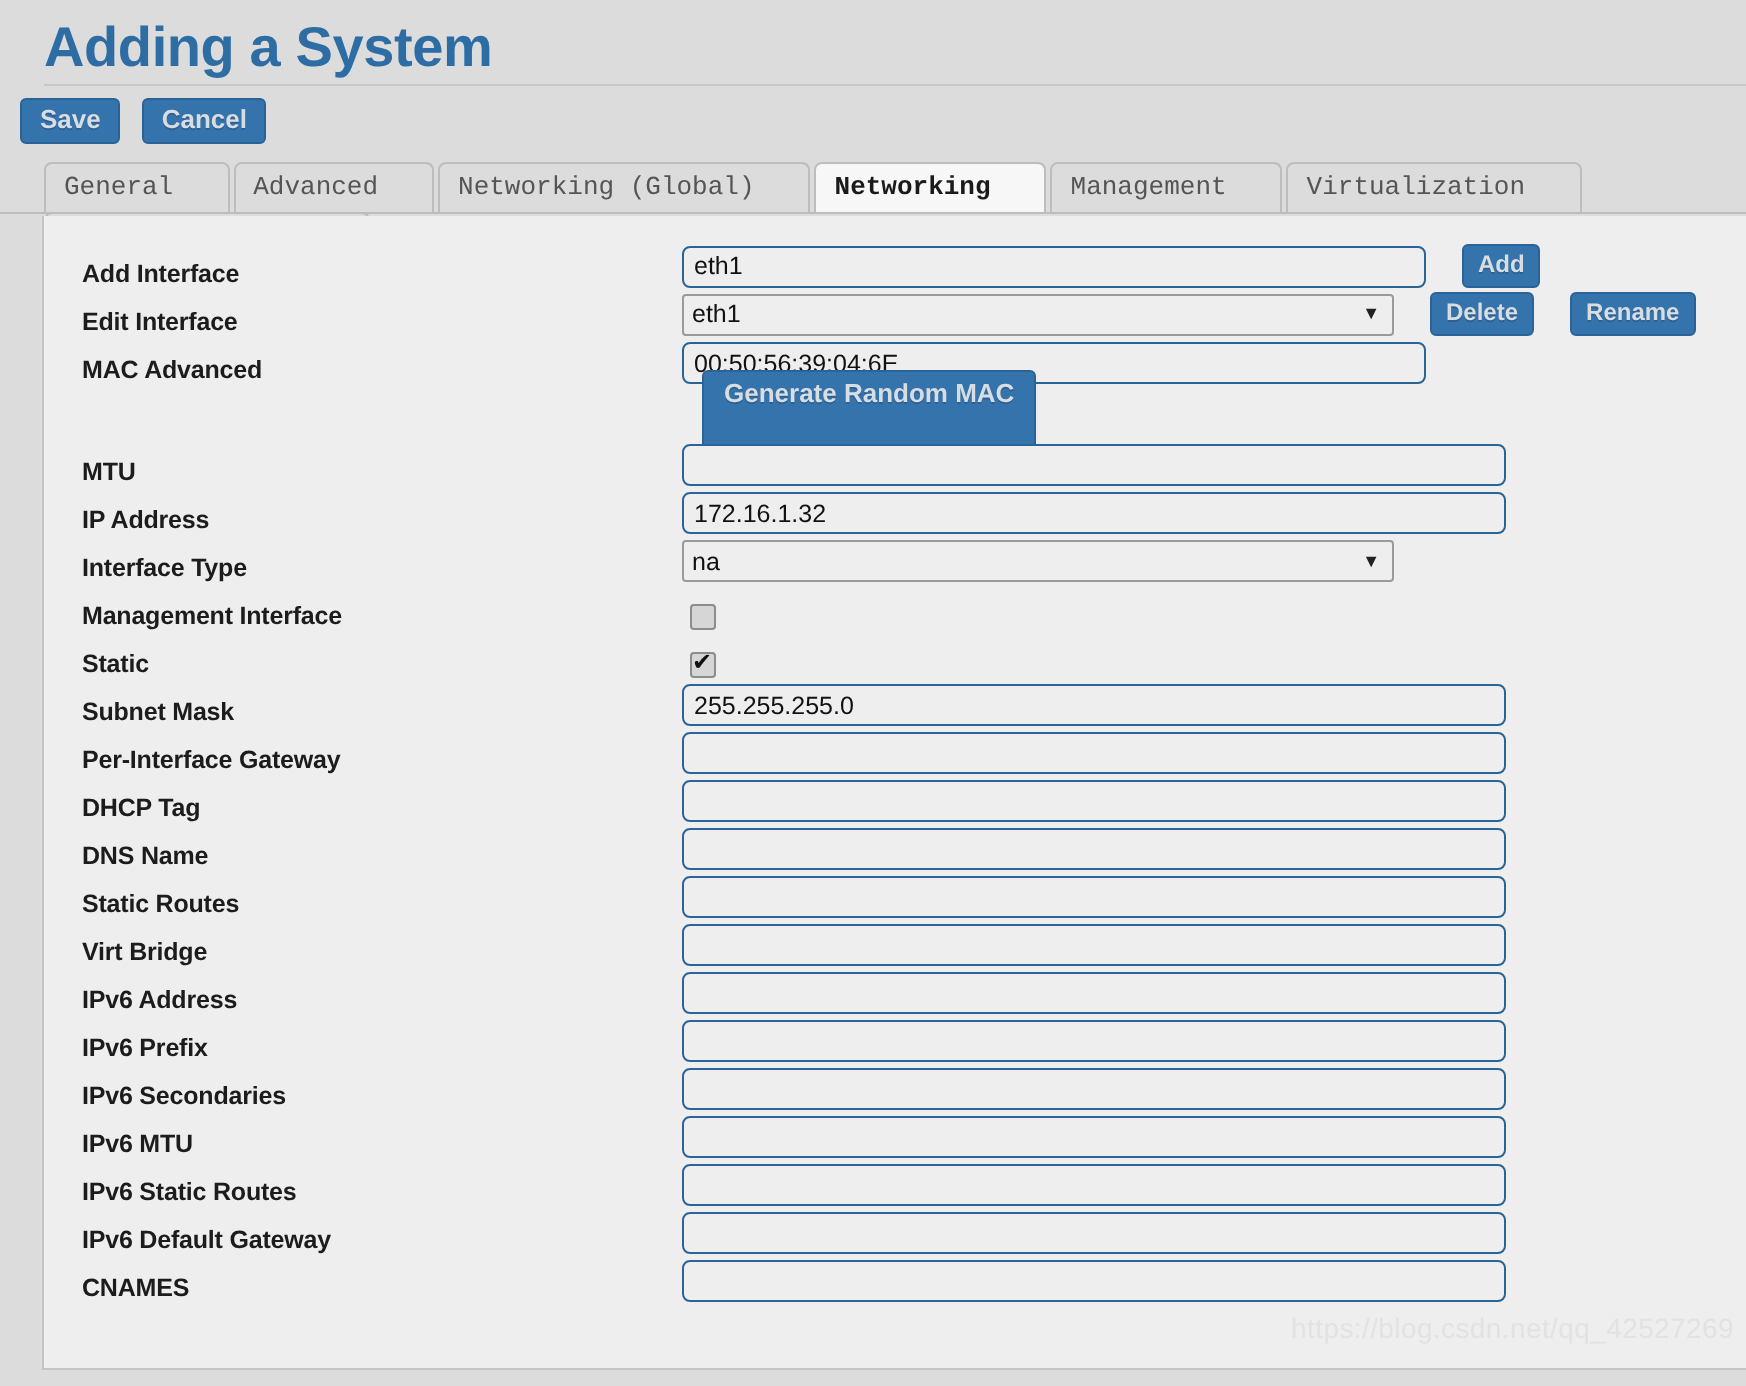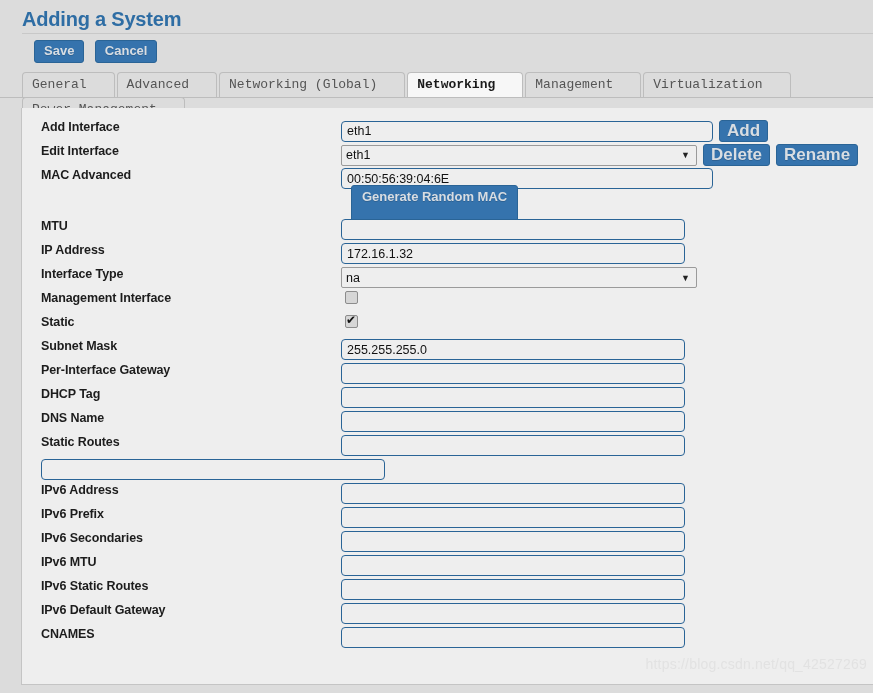--- a/index.html
+++ b/index.html
@@ -10,34 +10,34 @@
   body {
     width: 873px;
     height: 693px;
     font-family: "Liberation Sans", sans-serif;
     overflow: hidden;
     position: relative;
   }
 
   .page-title {
     color: #2e6da4;
-    font-size: 20px;
+    font-size: 28px;
     font-weight: bold;
     padding: 8px 0 2px 22px;
     letter-spacing: -0.2px;
   }
 
   .title-rule {
     border-bottom: 1px solid #c8c8c8;
     margin: 0 0 0 22px;
     height: 0;
   }
 
   .btn-bar {
-    padding: 6px 0 6px 34px;
+    padding: 6px 0 6px 10px;
   }
 
   .btn {
     display: inline-block;
     background: #3573ad;
     border: 1px solid #2a6496;
     border-radius: 3px;
     color: #d8dde2;
     font-size: 13px;
     font-weight: bold;
@@ -93,21 +93,21 @@
     background: #eeeeee;
     border: 1px solid #c4c4c4;
     border-top: none;
     border-right: none;
     box-sizing: border-box;
     padding-top: 12px;
   }
 
   .row {
     display: flex;
-    align-items: flex-start;
+    align-items: flex-end;
     height: 24px;
     padding-left: 19px;
   }
   .row-label {
     width: 300px;
     flex: 0 0 300px;
     font-size: 12.5px;
     font-weight: bold;
     color: #1c1c1c;
     letter-spacing: -0.1px;
@@ -123,21 +123,21 @@
     border: 1px solid #2a6496;
     border-radius: 4px;
     height: 21px;
     box-sizing: border-box;
     font-family: "Liberation Sans", sans-serif;
     font-size: 12.5px;
     color: #111;
     padding: 0 5px;
     outline: none;
   }
-  .txt.w-main { width: 344px; }
+  .txt.w-main { width: 412px; }
   .txt.w-add  { width: 372px; }
 
   .sel {
     background: #eeeeee;
     border: 1px solid #9a9a9a;
     border-radius: 2px;
     height: 21px;
     box-sizing: border-box;
     font-family: "Liberation Sans", sans-serif;
     font-size: 12.5px;
@@ -160,24 +160,24 @@
     line-height: 1;
   }
   .sel.w-main { width: 356px; }
 
   .mini-btn {
     display: inline-block;
     background: #3573ad;
     border: 1px solid #2a6496;
     border-radius: 3px;
     color: #d8dde2;
-    font-size: 17px;
+    font-size: 12px;
     font-weight: bold;
     padding: 2px 7px 3px 7px;
-    margin-left: 6px;
+    margin-left: 18px;
     cursor: pointer;
     line-height: 15px;
     text-shadow: 0 1px 0 rgba(0,0,0,0.15);
   }
   .genmac-row { padding-left: 19px; height: 27px; display: flex; align-items: center; }
   .genmac-spacer { width: 300px; flex: 0 0 300px; }
   .genmac {
     display: inline-block;
     background: #3573ad;
     border: 1px solid #2a6496;
@@ -327,20 +327,21 @@
           <input type="text" class="txt w-main" value="" style="">
         </div>
       </div>
       <div class="row">
         <div class="row-label">Static Routes</div>
         <div class="row-field">
           <input type="text" class="txt w-main" value="" style="">
         </div>
       </div>
       <div class="row">
+        <div class="row-label">Virt Bridge</div>
         <div class="row-field">
           <input type="text" class="txt w-main" value="" style="">
         </div>
       </div>
       <div class="row">
         <div class="row-label">IPv6 Address</div>
         <div class="row-field">
           <input type="text" class="txt w-main" value="" style="">
         </div>
       </div>

